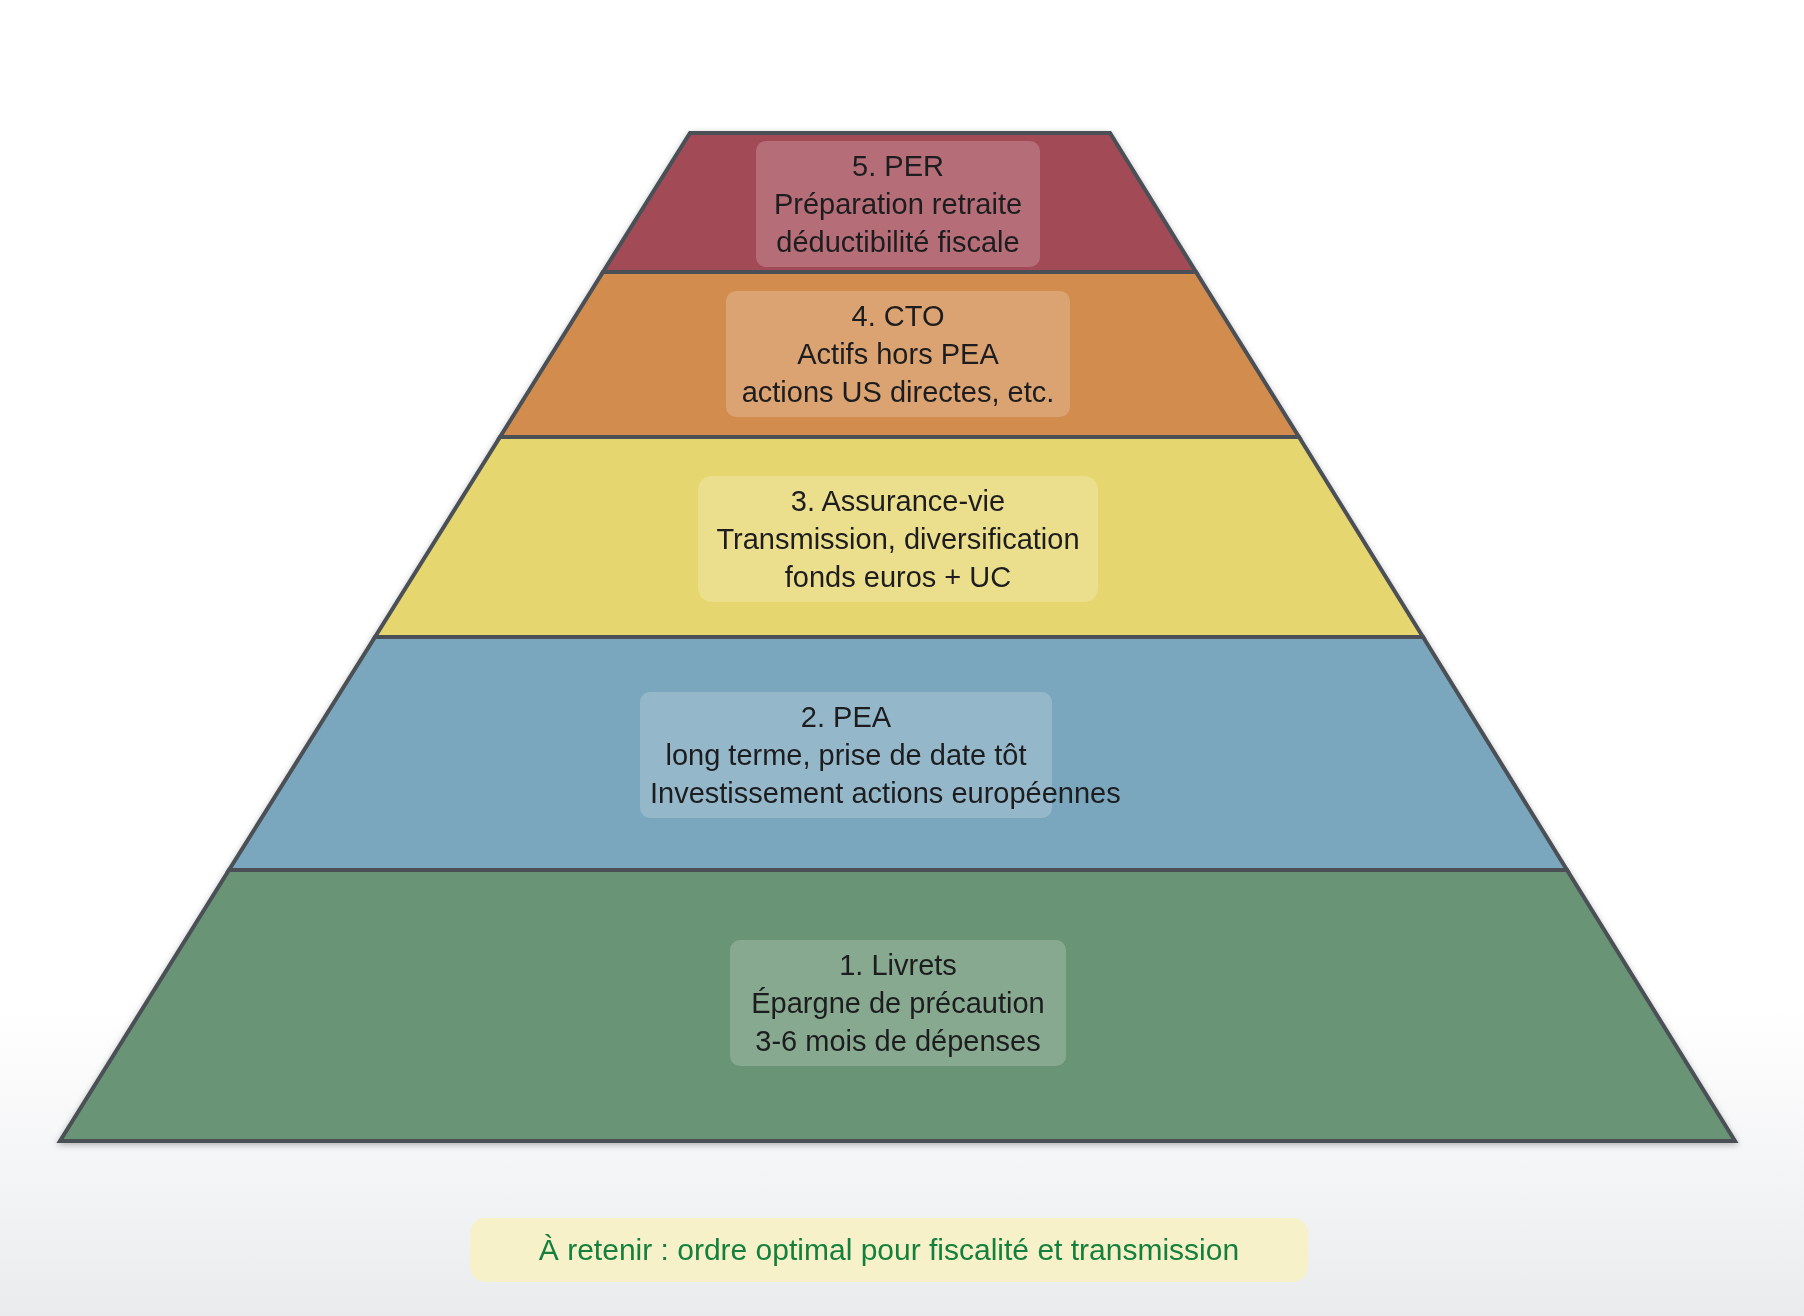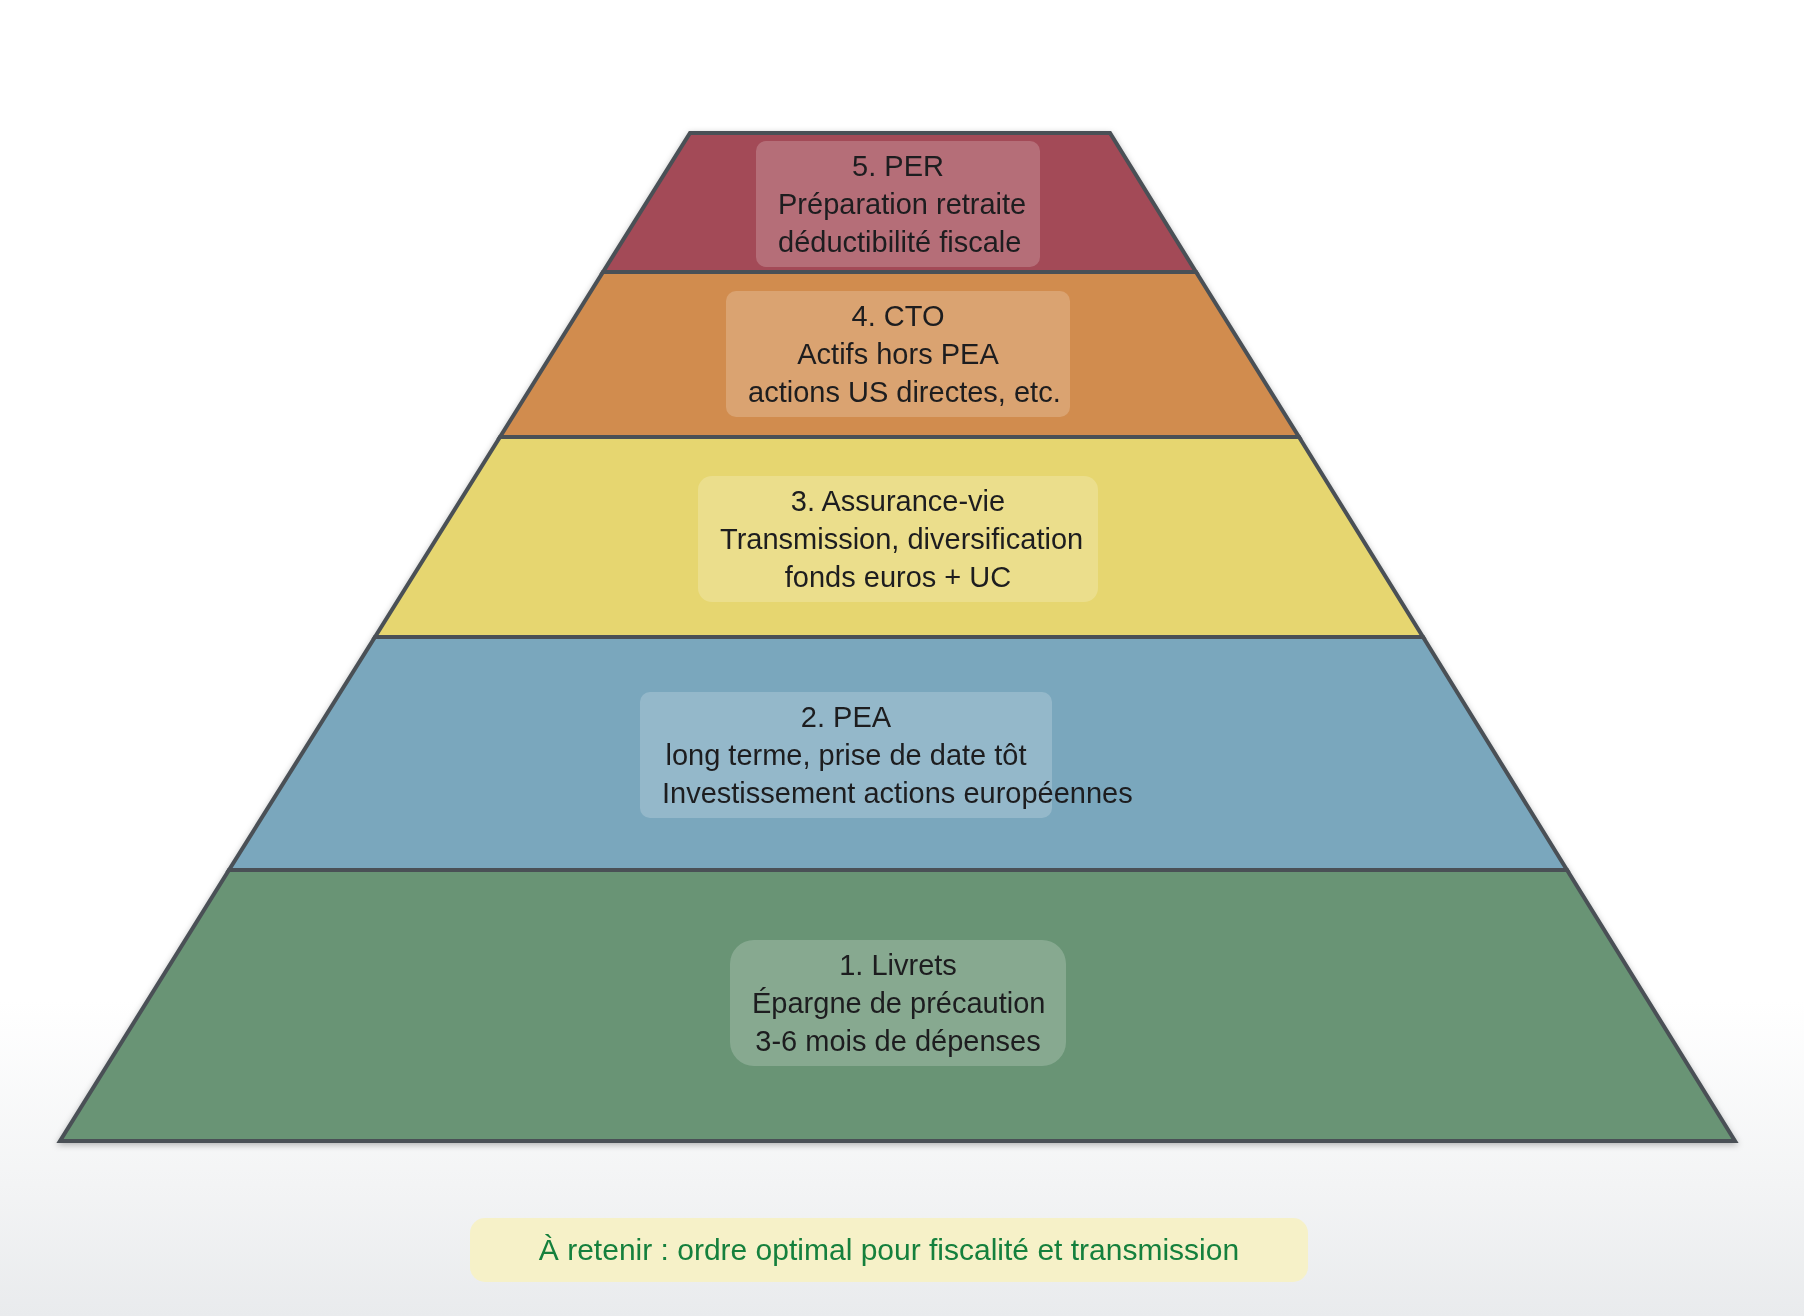--- a/index.html
+++ b/index.html
@@ -26,33 +26,33 @@
   }
   .pyramid-svg polygon {
     stroke: #4a5056;
     stroke-width: 4;
     stroke-linejoin: miter;
   }
   .layer-label {
     position: absolute;
     background: rgba(255,255,255,0.2);
     border-radius: 10px;
-    padding: 6px 22px;
+    padding: 6px 10px;
     box-sizing: border-box;
     text-align: center;
     color: #1d1d1f;
     font-size: 29px;
     line-height: 38px;
     white-space: nowrap;
   }
   #label-5 { left: 756px; top: 141px;  width: 284px; }
   #label-4 { left: 726px; top: 291px;  width: 344px; }
   #label-3 { left: 698px; top: 476px;  width: 400px; border-radius: 14px; }
   #label-2 { left: 640px; top: 692px;  width: 412px; }
-  #label-1 { left: 730px; top: 940px;  width: 336px; border-radius: 24px; }
+  #label-1 { left: 730px; top: 940px;  width: 336px; }
   .caption {
     position: absolute;
     left: 470px;
     top: 1218px;
     width: 838px;
     height: 64px;
     box-sizing: border-box;
     border-radius: 15px;
     font-size: 30px;
     line-height: 64px;

